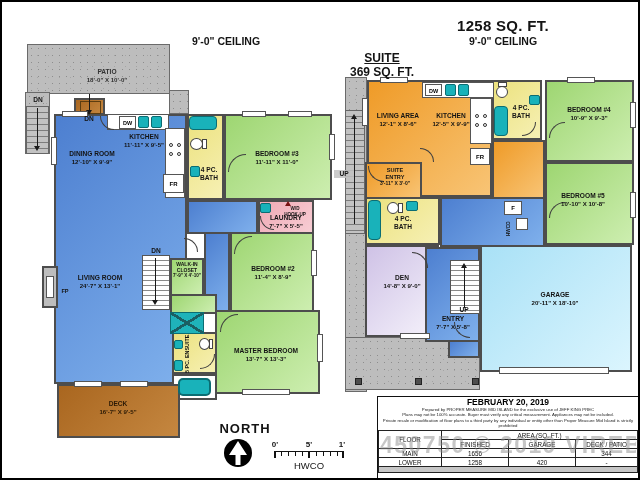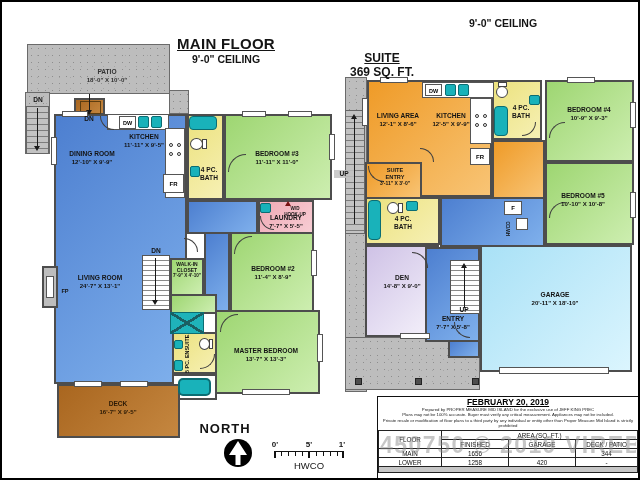--- a/index.html
+++ b/index.html
@@ -37,35 +37,34 @@
   .xbox{position:absolute;z-index:4;border:1px solid #0b6d73;box-sizing:border-box;
     background:linear-gradient(to top right,transparent 46%,#1b5f63 46%,#1b5f63 54%,transparent 54%),
                linear-gradient(to bottom right,transparent 46%,#1b5f63 46%,#1b5f63 54%,transparent 54%),#1fb3ba;}
   .aline{position:absolute;width:1px;background:#1a1a1a;z-index:5;}
   .tridown{position:absolute;width:0;height:0;border-left:3px solid transparent;border-right:3px solid transparent;border-top:5px solid #1a1a1a;z-index:5;}
   .triup{position:absolute;width:0;height:0;border-left:3px solid transparent;border-right:3px solid transparent;border-bottom:5px solid #1a1a1a;z-index:5;}
   .vert{writing-mode:vertical-rl;transform:rotate(180deg);white-space:nowrap;}
   
   #infotable{position:absolute;left:375px;top:394px;width:262px;height:84px;border:1.5px solid #111;box-sizing:border-box;background:#fff;z-index:7;}
   #infotable .addr{font-size:8.5px;font-weight:bold;text-align:center;margin-top:2px;}
-  #infotable .date{font-size:8.5px;font-weight:bold;text-align:center;text-decoration:underline;}
+  #infotable .date{font-size:8.5px;font-weight:bold;text-align:center;}
   #infotable .disc{font-size:4.3px;text-align:center;color:#222;line-height:1.25;}
   #areatbl{width:100%;border-collapse:collapse;margin-top:2px;}
   #areatbl td{border:1px solid #222;font-size:6.3px;text-align:center;padding:0;height:8px;color:#111;}
   #areatbl td.floorhead{font-size:6.3px;}
   .spacer td{background:#c6c6c6;height:5px !important;border:1px solid #222;}
   #watermark{position:absolute;left:378px;top:430px;width:256px;font-size:23px;font-weight:bold;color:#8f8f8f;opacity:.5;letter-spacing:1.5px;z-index:8;white-space:nowrap;overflow:hidden;text-align:center;}
 </style>
 </head>
 <body>
 
 <div id="canvas">
 
   <div class="lbl" style="left:148px;top:33px;width:152px;">
-    <div class="big underl">MAIN FLOOR</div>
     <div class="med">9'-0" CEILING</div>
   </div>
 
   <div class="concrete" style="left:25px;top:42px;width:143px;height:50px;"></div>
   <div class="concrete" style="left:167px;top:88px;width:20px;height:24px;"></div>
   <div class="concrete" style="left:23px;top:90px;width:25px;height:62px;"></div>
   <div class="stairsgray" style="left:24px;top:104px;width:23px;height:48px;"></div>
   <div class="aline" style="left:35px;top:106px;height:38px;"></div>
   <div class="tridown" style="left:32px;top:144px;"></div>
   <div class="lbl" style="left:27px;top:94px;width:18px;">DN</div>
@@ -189,20 +188,21 @@
 
   <div class="arc arcTL" style="left:226px;top:152px;width:18px;height:18px;"></div>
   <div class="arc arcBL" style="left:258px;top:214px;width:14px;height:14px;"></div>
   <div class="arc arcTL" style="left:232px;top:234px;width:18px;height:18px;"></div>
   <div class="arc arcTR" style="left:182px;top:236px;width:14px;height:14px;"></div>
   <div class="arc arcTL" style="left:218px;top:312px;width:18px;height:18px;"></div>
   <div class="arc arcBR" style="left:198px;top:352px;width:15px;height:15px;"></div>
   <div class="arc arcBL" style="left:98px;top:114px;width:14px;height:14px;"></div>
 
   <div class="lbl" style="left:422px;top:15px;width:158px;">
+    <div class="big">1258 SQ. FT.</div>
     <div class="med">9'-0" CEILING</div>
   </div>
   <div class="lbl" style="left:340px;top:49px;width:80px;">
     <div class="sub underl">SUITE</div>
     <div class="sub">369 SQ. FT.</div>
   </div>
 
   <div class="concrete" style="left:343px;top:75px;width:22px;height:315px;"></div>
   <div class="concrete" style="left:343px;top:335px;width:135px;height:53px;"></div>
   <div class="stairsgray" style="left:343px;top:108px;width:20px;height:124px;"></div>
@@ -307,21 +307,21 @@
   <div class="post" style="left:470px;top:376px;"></div>
 
   <div class="arc arcTL" style="left:547px;top:120px;width:16px;height:16px;"></div>
   <div class="arc arcTL" style="left:547px;top:200px;width:16px;height:16px;"></div>
   <div class="arc arcTR" style="left:410px;top:250px;width:16px;height:16px;"></div>
   <div class="arc arcBL" style="left:452px;top:320px;width:16px;height:16px;"></div>
   <div class="arc arcBL" style="left:366px;top:164px;width:16px;height:16px;"></div>
   <div class="arc arcBR" style="left:520px;top:120px;width:14px;height:14px;"></div>
   <div class="arc arcTR" style="left:418px;top:146px;width:14px;height:14px;"></div>
 
-  <div class="lbl" style="left:192px;top:419px;width:62px;font-size:13px;letter-spacing:1px;">NORTH</div>
+  <div class="lbl" style="left:212px;top:419px;width:62px;font-size:13px;letter-spacing:1px;">NORTH</div>
   <div style="position:absolute;left:221px;top:436px;width:30px;height:30px;z-index:6;">
     <svg width="30" height="30" viewBox="0 0 30 30">
       <circle cx="15" cy="15" r="14" fill="#000"></circle>
       <polygon points="15,3 24,17 17.5,17 17.5,27 12.5,27 12.5,17 6,17" fill="#fff"></polygon>
     </svg>
   </div>
   <div>
     <div class="lbl" style="left:266px;top:438px;width:14px;font-size:8px;">0'</div>
     <div class="lbl" style="left:300px;top:438px;width:14px;font-size:8px;">5'</div>
     <div class="lbl" style="left:331px;top:438px;width:18px;font-size:8px;">1'</div>

